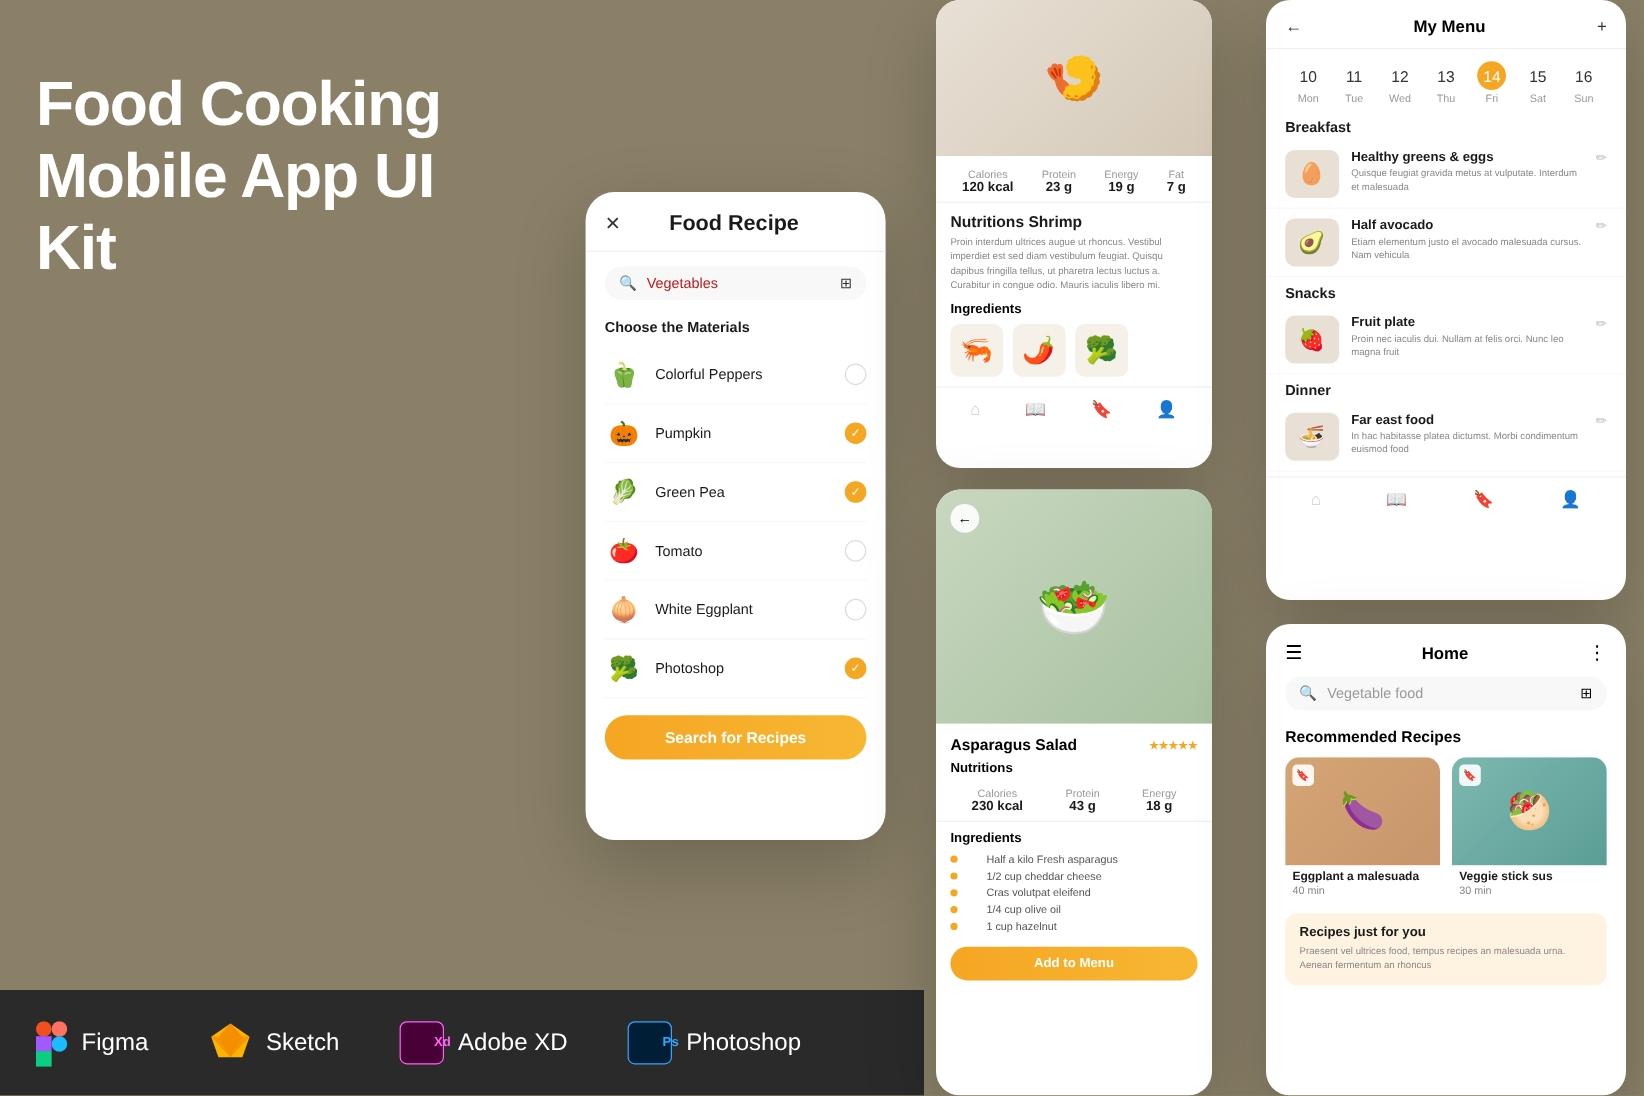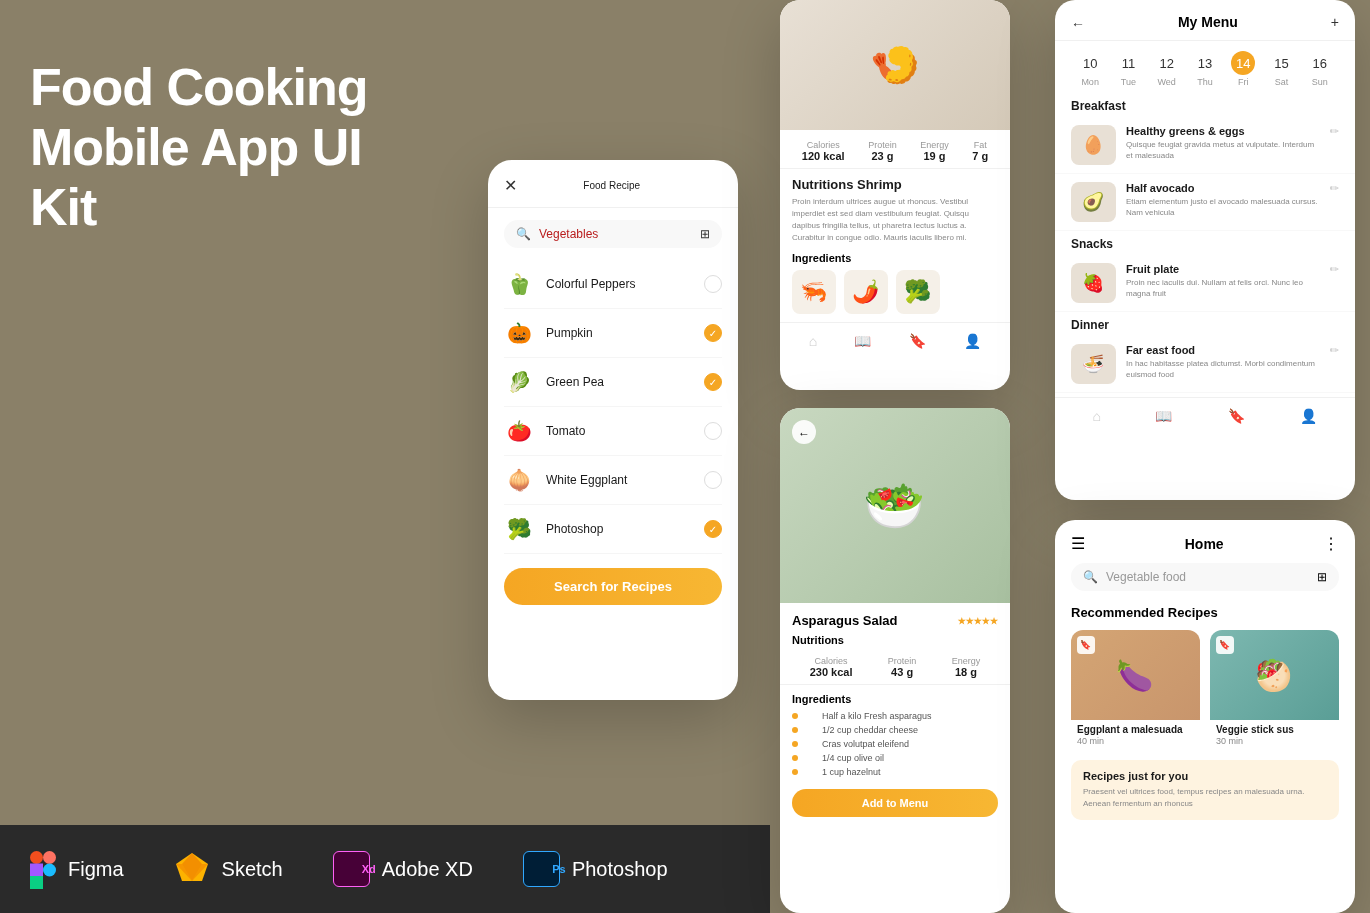--- a/index.html
+++ b/index.html
@@ -89,22 +89,22 @@
       justify-content: space-between;
       padding: 16px 16px 12px;
       border-bottom: 1px solid #f0f0f0;
     }
     .card1-close {
       font-size: 16px;
       color: #333;
       cursor: pointer;
     }
     .card1-title {
-      font-size: 10px;
-      font-weight: 400;
+      font-size: 18px;
+      font-weight: 700;
       color: #1a1a1a;
     }
 
     .card1-search {
       margin: 12px 16px;
       display: flex;
       align-items: center;
       background: #f8f8f8;
       border-radius: 20px;
       padding: 7px 12px;
@@ -512,20 +512,21 @@
   <div class="card1-header">
     <span class="card1-close">✕</span>
     <span class="card1-title">Food Recipe</span>
     <span style="width:16px"></span>
   </div>
   <div class="card1-search">
     <span class="search-icon-small">🔍</span>
     <span class="search-text">Vegetables</span>
     <span class="filter-icon">⊞</span>
   </div>
+  <div class="card1-section-title">Choose the Materials</div>
   <div class="ingredient-list">
     <div class="ingredient-item">
       <div class="ingredient-emoji">🫑</div>
       <span class="ingredient-name">Colorful Peppers</span>
       <div class="ingredient-check"></div>
     </div>
     <div class="ingredient-item">
       <div class="ingredient-emoji">🎃</div>
       <span class="ingredient-name">Pumpkin</span>
       <div class="ingredient-check checked">✓</div>

